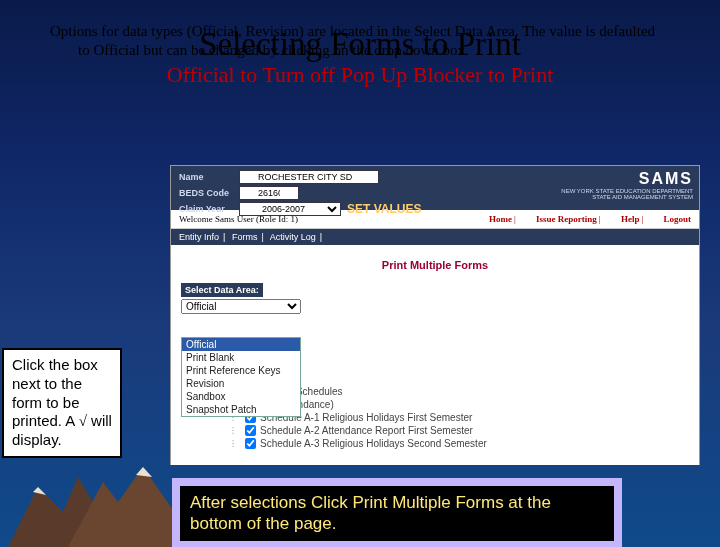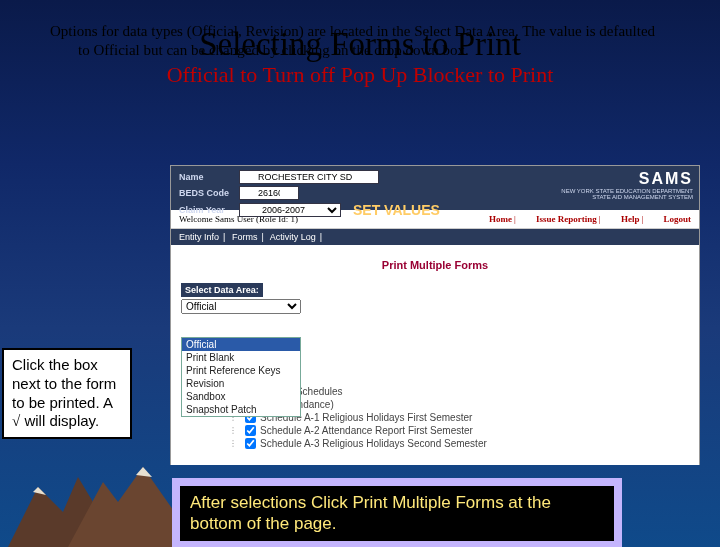--- a/index.html
+++ b/index.html
@@ -65,21 +65,21 @@
     padding: 4px 8px;
     font-size: 9px;
   }
   .app-topbar-left .row { margin-bottom: 2px; display: flex; align-items: center; gap: 4px; }
   .app-topbar-left .lbl { color: #cfd8ef; font-weight: bold; width: 56px; display: inline-block; }
   .app-topbar-left input, .app-topbar-left select {
     font-size: 9px; height: 14px; border: 1px solid #334;
     background: #fff; color: #000; padding: 0 18px;
   }
   .setvalues {
-    color: #ffcc66; font-weight: bold; font-size: 14px; margin-left: 8px;
+    color: #ffcc66; font-weight: bold; font-size: 12px; margin-left: 2px;
   }
   .app-topbar-logo {
     position: absolute;
     right: 6px;
     top: 4px;
     text-align: right;
     color: #fff;
   }
   .app-topbar-logo .logo-t { font-size: 16px; font-weight: bold; letter-spacing: 2px; }
   .app-topbar-logo .logo-s { font-size: 6px; color: #cfd8ef; line-height: 1; }
@@ -146,21 +146,21 @@
     color: #444;
   }
   .checklist .item { margin: 2px 0; display: flex; align-items: center; gap: 4px; }
   .checklist .dots { color: #888; margin-right: 4px; font-size: 8px; }
   .checklist input[type=checkbox] { width: 11px; height: 11px; }
 
   .callout-left {
     position: absolute;
     left: 2px;
     top: 348px;
-    width: 130px;
+    width: 120px;
     background: #fff;
     border: 2px solid #000;
     padding: 6px 8px;
     font-family: Arial, sans-serif;
     font-size: 15px;
     line-height: 1.25;
     z-index: 10;
   }
   .callout-left .check { font-family: "Times New Roman", serif; }
   .callout-bottom {

